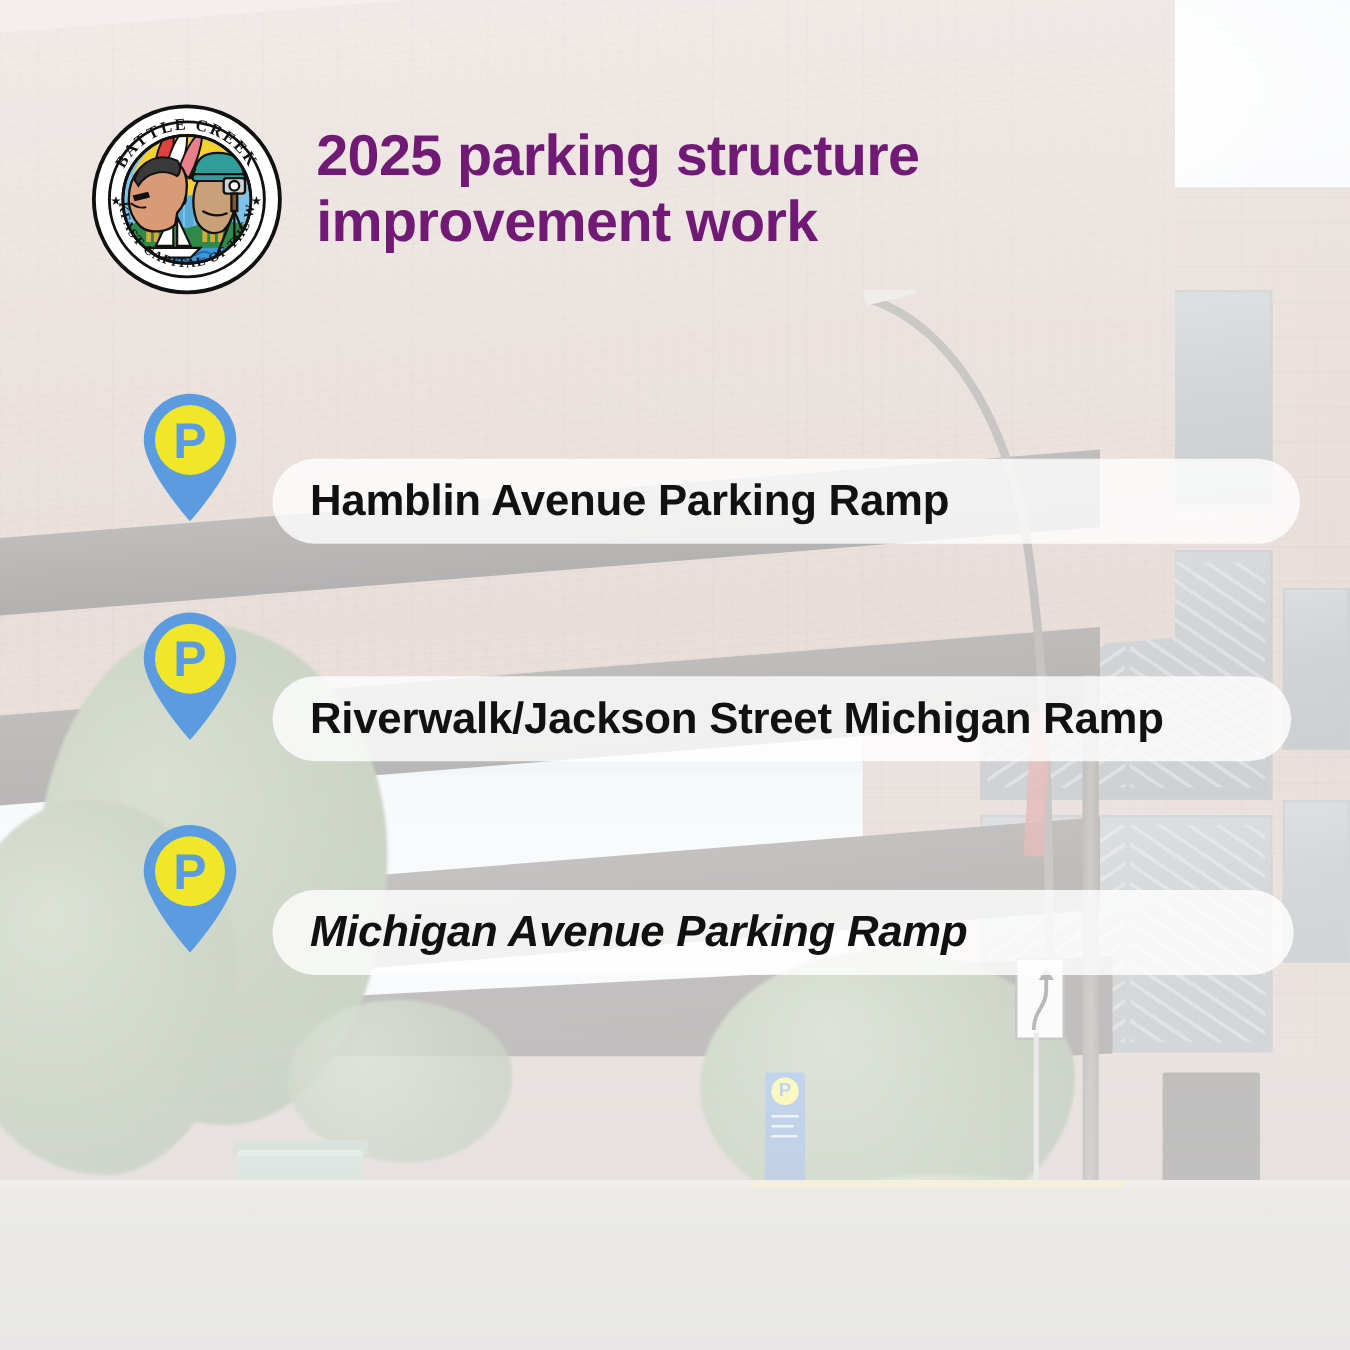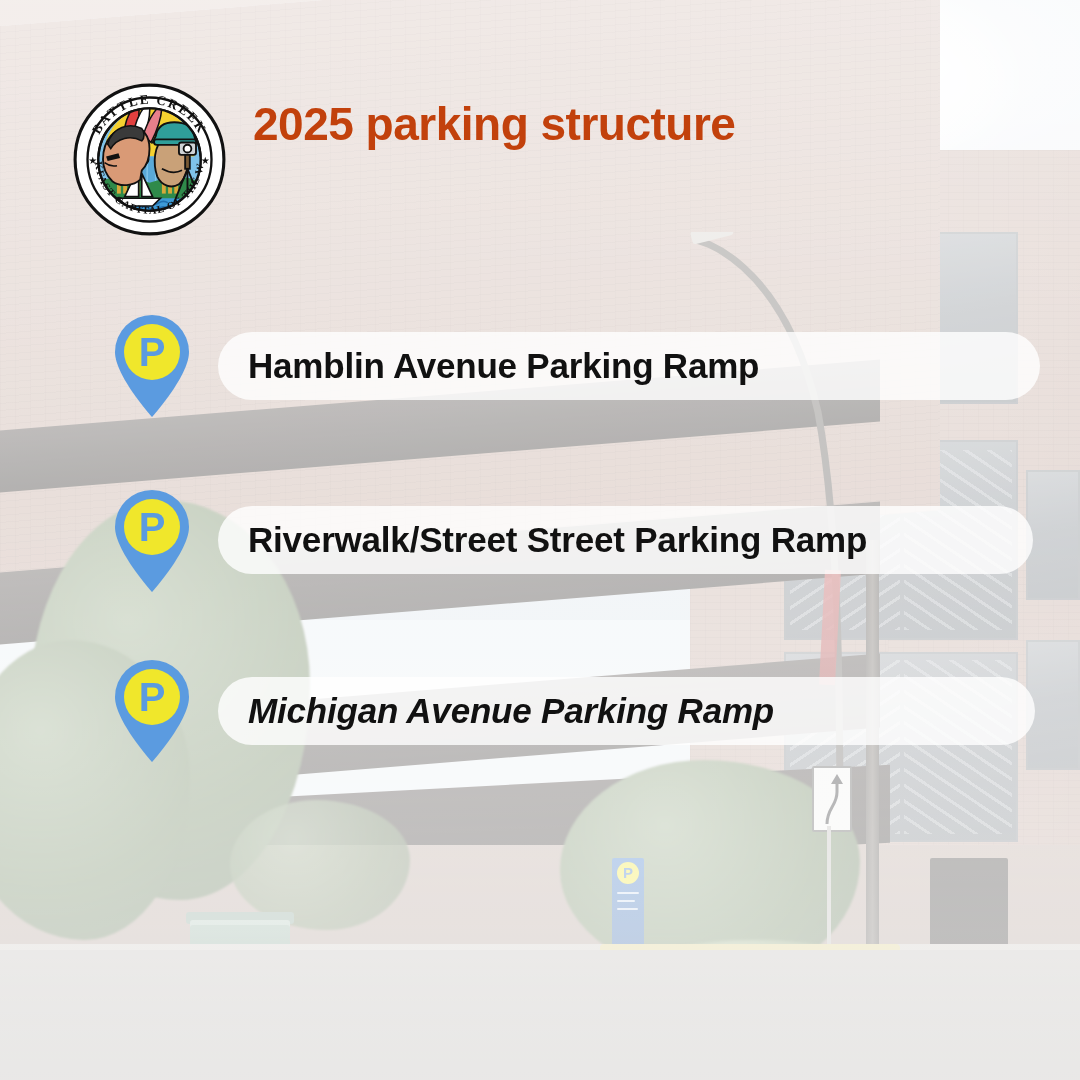--- a/index.html
+++ b/index.html
@@ -102,31 +102,31 @@
      pointer-events:none;}
 
   
   #overlay{position:absolute;inset:0;}
 
   
   #seal{position:absolute;left:72px;top:82px;width:155px;height:155px;}
 
   
   #title{position:absolute;left:253px;top:98px;width:600px;
-     font-weight:800;font-size:46px;line-height:1.16;color:#c2410c;letter-spacing:-.5px;}
+     font-weight:800;font-size:46px;line-height:1.16;color:#701a75;letter-spacing:-.5px;}
 
   
   .row{position:absolute;height:120px;}
   #row0{left:0;top:300px;}
   #row1{left:0;top:472px;}
   #row2{left:0;top:644px;}
 
   .pin{position:absolute;width:86px;height:108px;}
   .pill{position:absolute;background:rgba(255,255,255,.80);border-radius:34px;
-     height:68px;display:flex;align-items:center;padding:0 30px;box-sizing:border-box;}
+     height:68px;display:flex;align-items:center;padding:0 30px;box-sizing:border-box;margin-top:35px;}
   .pill span{font-size:35px;font-weight:700;color:#111;letter-spacing:-.2px;white-space:nowrap;}
 
   #row0 .pin{left:109px;top:10px;}
   #row0 .pill{left:218px;top:32px;width:822px;}
   #row1 .pin{left:109px;top:13px;}
   #row1 .pill{left:218px;top:34px;width:815px;}
   #row2 .pin{left:109px;top:11px;}
   #row2 .pill{left:218px;top:33px;width:817px;font-style:italic;}
 </style>
 </head>
@@ -301,41 +301,42 @@
       </text>
       <text font-family="'Liberation Serif',serif" font-size="13.5" font-weight="700" letter-spacing="1.6" fill="#111">
         <textPath href="#arcBot" startOffset="50%" text-anchor="middle" id="sealBot">BREAKFAST CAPITAL OF THE WORLD</textPath>
       </text>
       <text x="21" y="106" font-size="13" fill="#111" id="starL">★</text>
       <text x="166" y="106" font-size="13" fill="#111" id="starR">★</text>
     </svg>
 
     <div id="title">
       <div>2025 parking structure</div>
+      <div>improvement work</div>
     </div>
 
     <div class="row" id="row0">
       <svg class="pin" viewBox="0 0 86 108">
         <path d="M43 107 C 43 107, 6 66, 6 42 A 37 37 0 1 1 80 42 C 80 66, 43 107, 43 107 Z" fill="#5b9be0"></path>
         <circle cx="43" cy="42" r="28" fill="#f0e72b"></circle>
         <text x="43" y="56" text-anchor="middle" font-family="'Liberation Sans',sans-serif" font-size="40" font-weight="700" fill="#5b9be0" id="pinL0">P</text>
       </svg>
       <div class="pill">
         <span>Hamblin Avenue Parking Ramp</span>
       </div>
     </div>
 
     <div class="row" id="row1">
       <svg class="pin" viewBox="0 0 86 108">
         <path d="M43 107 C 43 107, 6 66, 6 42 A 37 37 0 1 1 80 42 C 80 66, 43 107, 43 107 Z" fill="#5b9be0"></path>
         <circle cx="43" cy="42" r="28" fill="#f0e72b"></circle>
         <text x="43" y="56" text-anchor="middle" font-family="'Liberation Sans',sans-serif" font-size="40" font-weight="700" fill="#5b9be0" id="pinL1">P</text>
       </svg>
       <div class="pill">
-        <span>Riverwalk/Street Street Parking Ramp</span>
+        <span>Riverwalk/Jackson Street Michigan Ramp</span>
       </div>
     </div>
 
     <div class="row" id="row2">
       <svg class="pin" viewBox="0 0 86 108">
         <path d="M43 107 C 43 107, 6 66, 6 42 A 37 37 0 1 1 80 42 C 80 66, 43 107, 43 107 Z" fill="#5b9be0"></path>
         <circle cx="43" cy="42" r="28" fill="#f0e72b"></circle>
         <text x="43" y="56" text-anchor="middle" font-family="'Liberation Sans',sans-serif" font-size="40" font-weight="700" fill="#5b9be0" id="pinL2">P</text>
       </svg>
       <div class="pill">

